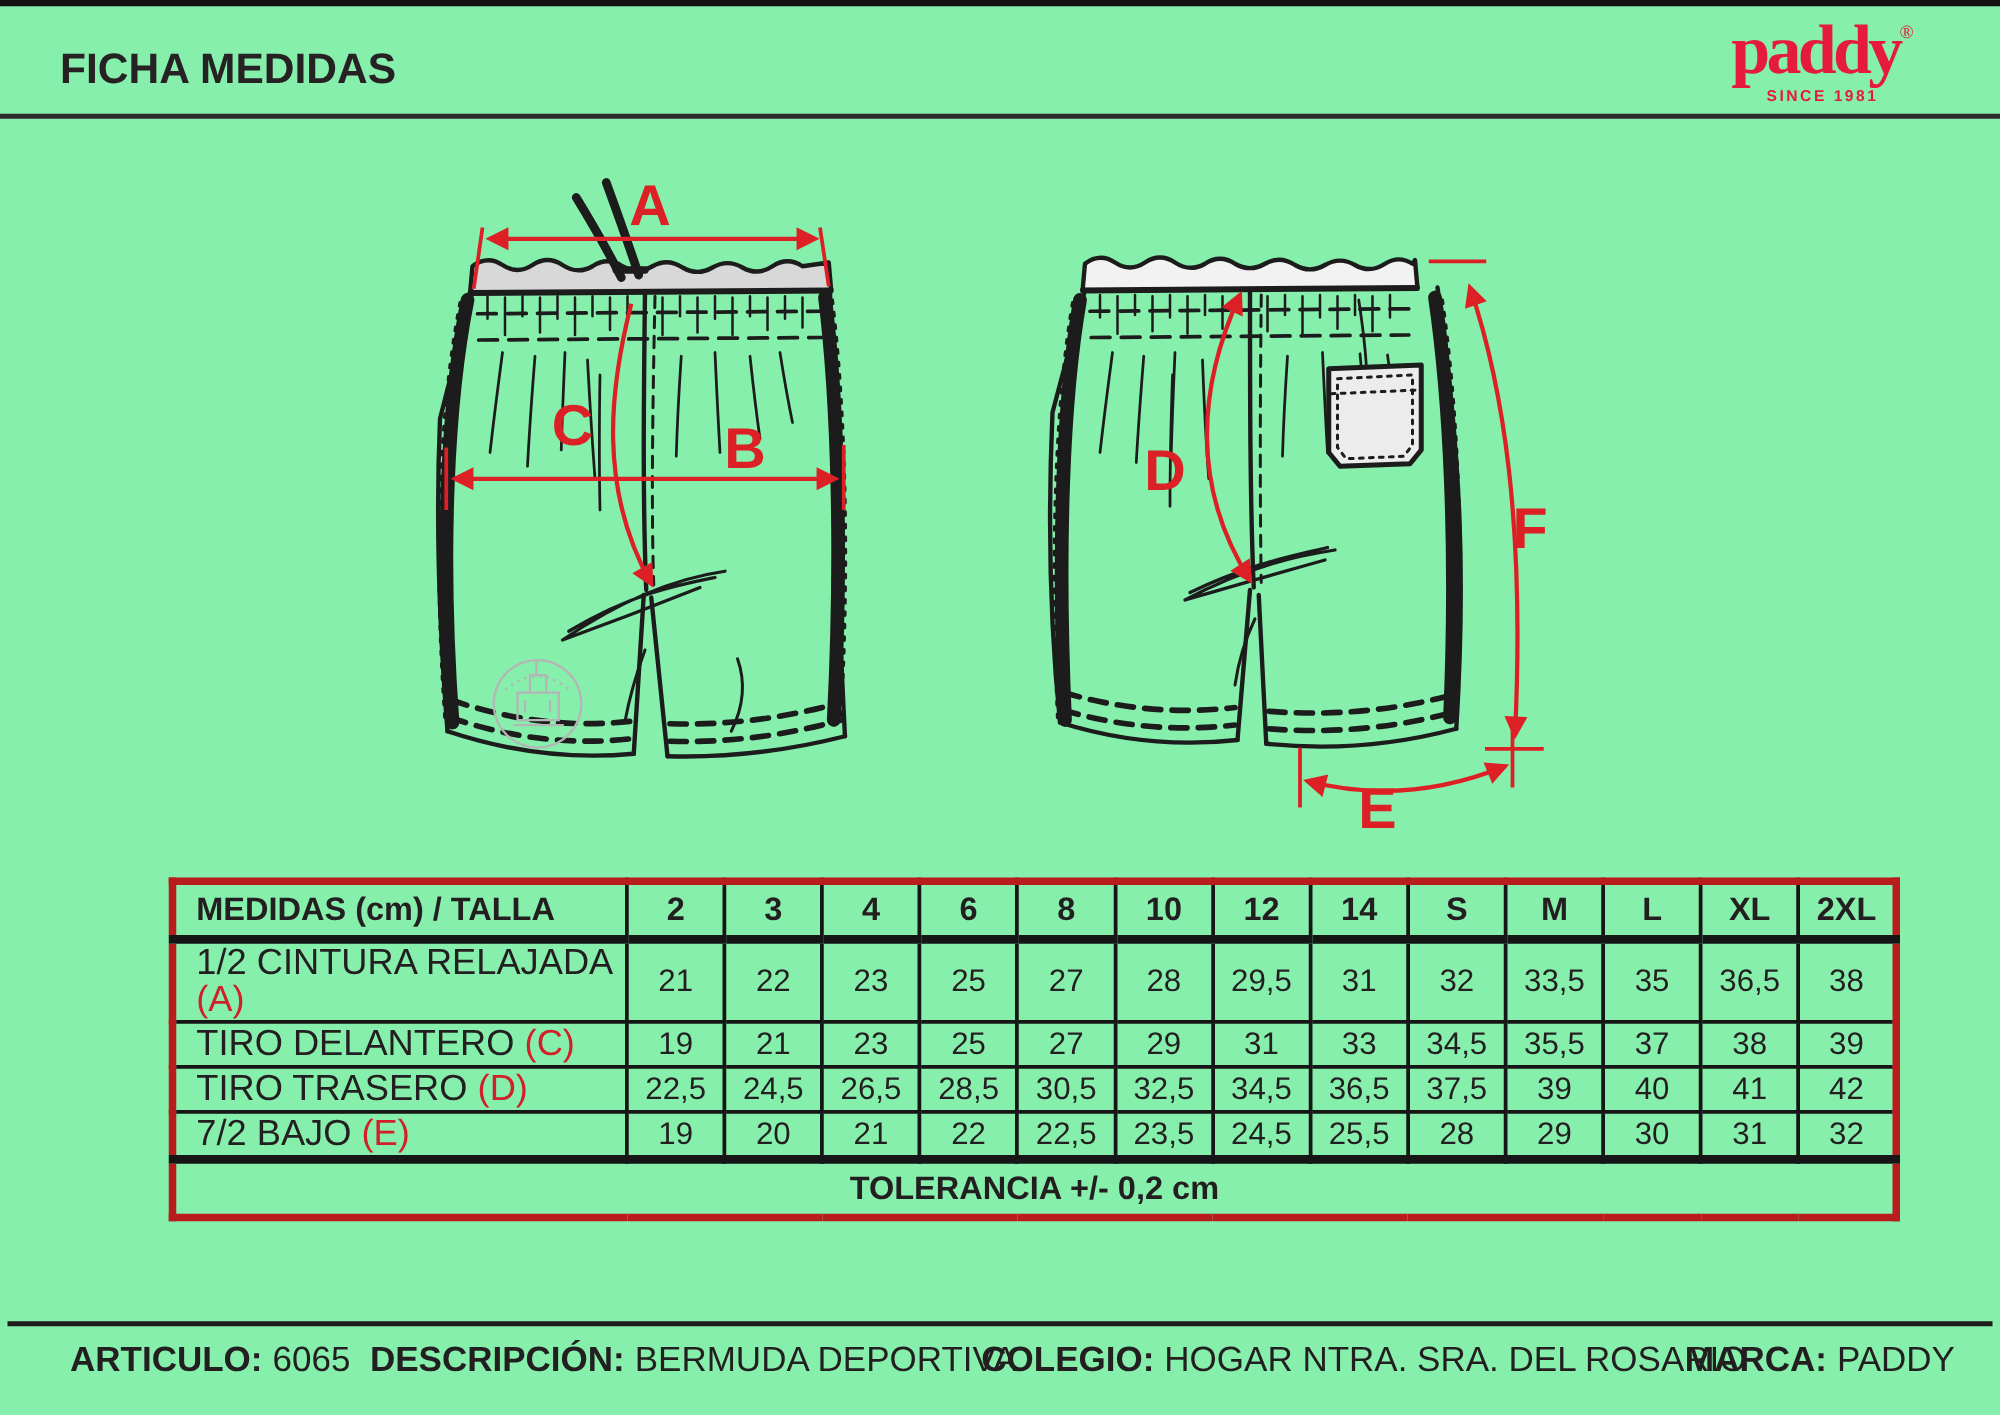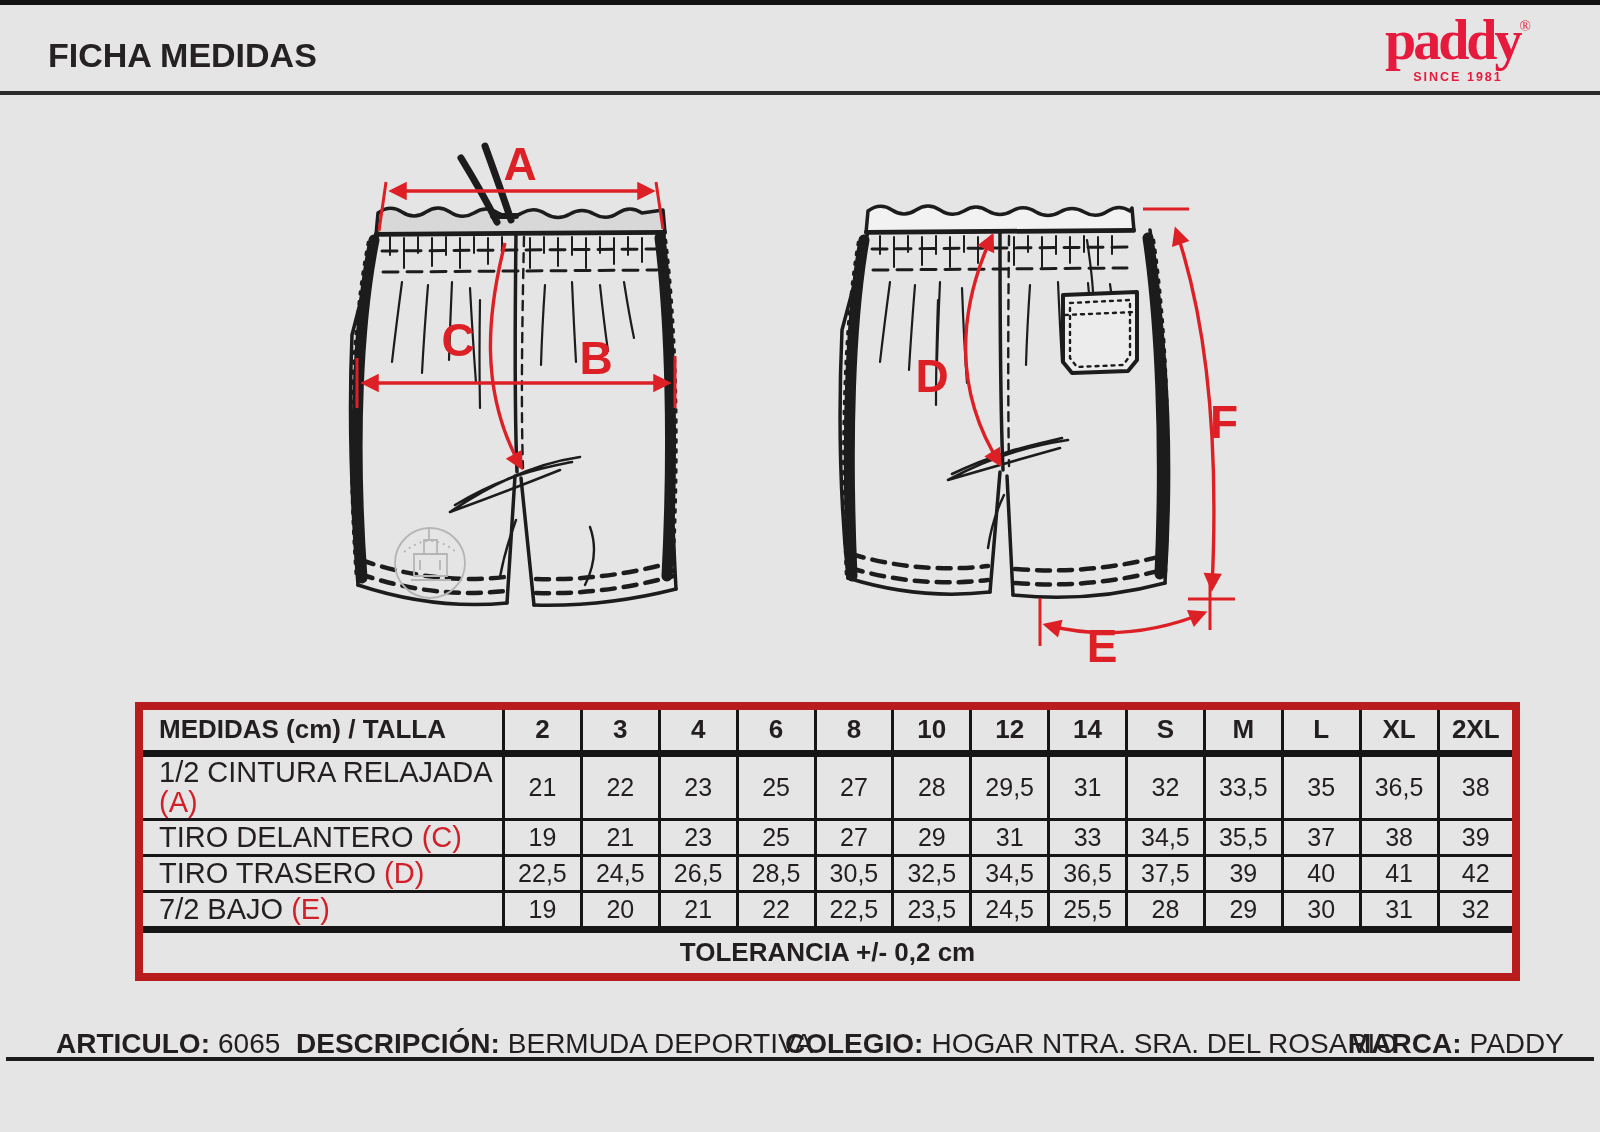--- a/index.html
+++ b/index.html
@@ -1,36 +1,36 @@
 <!DOCTYPE html>
 <html><head>
 <meta charset="utf-8">
 <style>
   html,body{margin:0;padding:0;background:#ffffff;}
   .page{
-    position:relative;width:1600px;height:1132px;background:#e5e5e5;
+    position:relative;width:1600px;height:1132px;background:#86efac;
     font-family:"Liberation Sans",sans-serif;color:#231f20;overflow:hidden;
   }
   .topbar{position:absolute;left:0;top:0;width:1600px;height:5px;background:#121212;}
   .page-title{
     position:absolute;left:48px;top:36px;font-size:34px;font-weight:600;
     letter-spacing:0px;color:#262223;
   }
   .brand-block{position:absolute;left:1358px;top:12px;width:200px;text-align:center;}
   .brand-name{font-size:56px;font-weight:bold;letter-spacing:-3px;line-height:1;}
   .brand-reg{font-size:15px;vertical-align:28px;letter-spacing:0;}
   .brand-tagline{font-size:12.5px;font-weight:bold;letter-spacing:2px;margin-top:2px;}
   .header-rule{position:absolute;left:0;top:91px;width:1600px;height:4px;background:#2b2b2b;}
 
   .diagram-wrap{position:absolute;left:0;top:120px;width:1600px;height:590px;}
 
   table.spec-table{
     position:absolute;left:135px;top:702px;width:1385px;
     border-collapse:collapse;table-layout:fixed;
-    border:8px solid #b91c1c;
+    border:6px solid #b91c1c;
   }
   .spec-table th,.spec-table td{
     border:3px solid #161616;padding:0;line-height:1.05;
     font-family:"Liberation Sans",sans-serif;color:#231f20;
   }
   .spec-table .corner{
     width:343px;text-align:left;padding-left:16px;font-size:26px;font-weight:bold;
     height:40px;border-bottom-width:7px;
   }
   .spec-table .size-h{
@@ -39,21 +39,21 @@
   .spec-table .label-cell{
     text-align:left;padding-left:16px;font-size:29px;font-weight:normal;height:33px;
   }
   .spec-table .label-cell .code{color:#d2202a;}
   .spec-table .val{text-align:center;font-size:25px;height:33px;}
   .spec-table .tol-cell{
     text-align:center;font-size:26px;font-weight:bold;height:40px;border-top-width:7px;
   }
 
   .footer-rule{position:absolute;left:6px;top:1057px;width:1588px;height:4px;background:#1c1c1c;}
-  .footer-field{position:absolute;top:1028px;font-size:28px;white-space:nowrap;}
+  .footer-field{position:absolute;top:1072px;font-size:28px;white-space:nowrap;}
   .footer-field .flabel{font-weight:bold;}
   .footer-field .fvalue{font-weight:normal;margin-left:8px;}
   #field-0{left:56px;} #field-1{left:296px;} #field-2{left:785px;} #field-3{left:1348px;}
 
   .sketch{stroke:#1c1c1c;fill:none;stroke-linecap:round;stroke-linejoin:round;}
   .red-note{fill:none;stroke-linecap:butt;}
   .measure-letter{font-family:"Liberation Sans",sans-serif;font-weight:bold;font-size:46px;text-anchor:middle;}
 </style>
 </head>
 <body>

